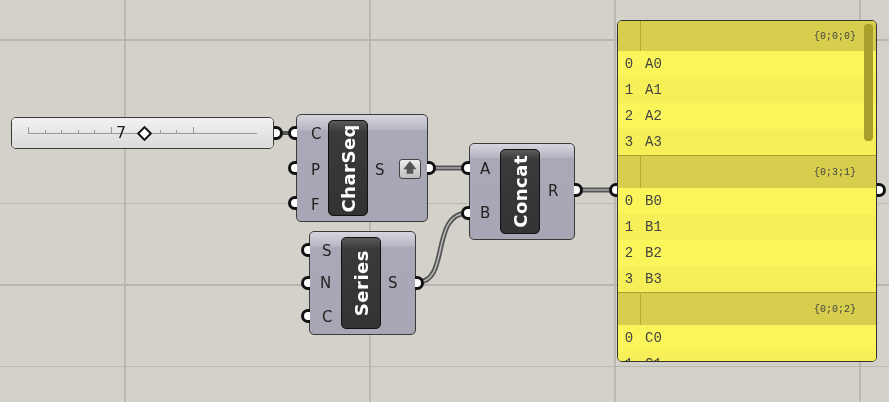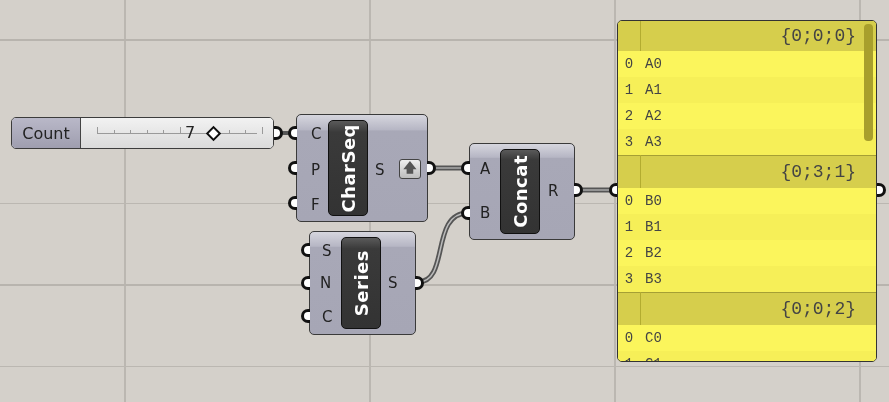--- a/index.html
+++ b/index.html
@@ -26,21 +26,21 @@
   .port{position:absolute;font-size:15px;color:#222;}
   .arrowbtn{position:absolute;width:20px;height:18px;border:1.5px solid #444;border-radius:3px;background:linear-gradient(#eee,#bdbdbd);display:flex;align-items:center;justify-content:center;font-size:13px;color:#555;font-weight:bold;}
   
   .panel{position:absolute;left:617px;top:20px;width:260px;height:342px;border:1.5px solid #333;border-radius:5px;overflow:hidden;background:#fbf556;box-sizing:border-box;}
   .panel .vline{position:absolute;left:22px;top:0;bottom:0;width:1px;background:#b3ac30;}
   .prow{height:26px;display:flex;align-items:center;font-family:"Liberation Mono","DejaVu Sans Mono",monospace;font-size:14px;color:#444;position:relative;}
   .prow.odd{background:#f6ef58;}
   .prow.even{background:#fbf55c;}
   .prow .idx{width:22px;text-align:center;}
   .prow .txt{padding-left:5px;}
-  .phead{height:32px;background:#d6ce4c;display:flex;align-items:center;justify-content:flex-end;padding-right:20px;font-family:"Liberation Mono","DejaVu Sans Mono",monospace;font-size:18px;color:#444;border-top:1.5px solid #a59f35;}
+  .phead{height:32px;background:#d6ce4c;display:flex;align-items:center;justify-content:flex-end;padding-right:20px;font-family:"Liberation Mono","DejaVu Sans Mono",monospace;font-size:10px;color:#444;border-top:1.5px solid #a59f35;}
   .phead.first{border-top:none;height:30px;}
   .scroll{position:absolute;right:3px;top:3px;width:9px;height:117px;border-radius:4px;background:#a89f2c;}
 </style>
 </head>
 <body>
 
 <div class="gridline gv" style="left:124px"></div>
 <div class="gridline gv" style="left:369px"></div>
 <div class="gridline gv" style="left:614px"></div>
 <div class="gridline gv" style="left:859px"></div>
@@ -61,21 +61,20 @@
     <path d="M418 282 C 450 282, 430 213, 468 213" stroke="#555" stroke-width="5"></path>
     <path d="M418 282 C 450 282, 430 213, 468 213" stroke="#bbb" stroke-width="1.5"></path>
   </g>
   <g fill="none">
     <line x1="580" y1="190" x2="612" y2="190" stroke="#555" stroke-width="5"></line>
     <line x1="580" y1="190" x2="612" y2="190" stroke="#aaa" stroke-width="1.5"></line>
   </g>
 </svg>
 
 <div class="slider">
-  <div class="lbl">Count</div>
   <div class="track">
     <div class="rail"></div>
     <div class="tick" style="left:16px"></div>
     <div class="tick" style="left:33px;height:4px;top:12px"></div>
     <div class="tick" style="left:49px;height:4px;top:12px"></div>
     <div class="tick" style="left:66px;height:4px;top:12px"></div>
     <div class="tick" style="left:82px;height:4px;top:12px"></div>
     <div class="tick" style="left:99px"></div>
     <div class="tick" style="left:148px;height:4px;top:12px"></div>
     <div class="tick" style="left:164px;height:4px;top:12px"></div>

